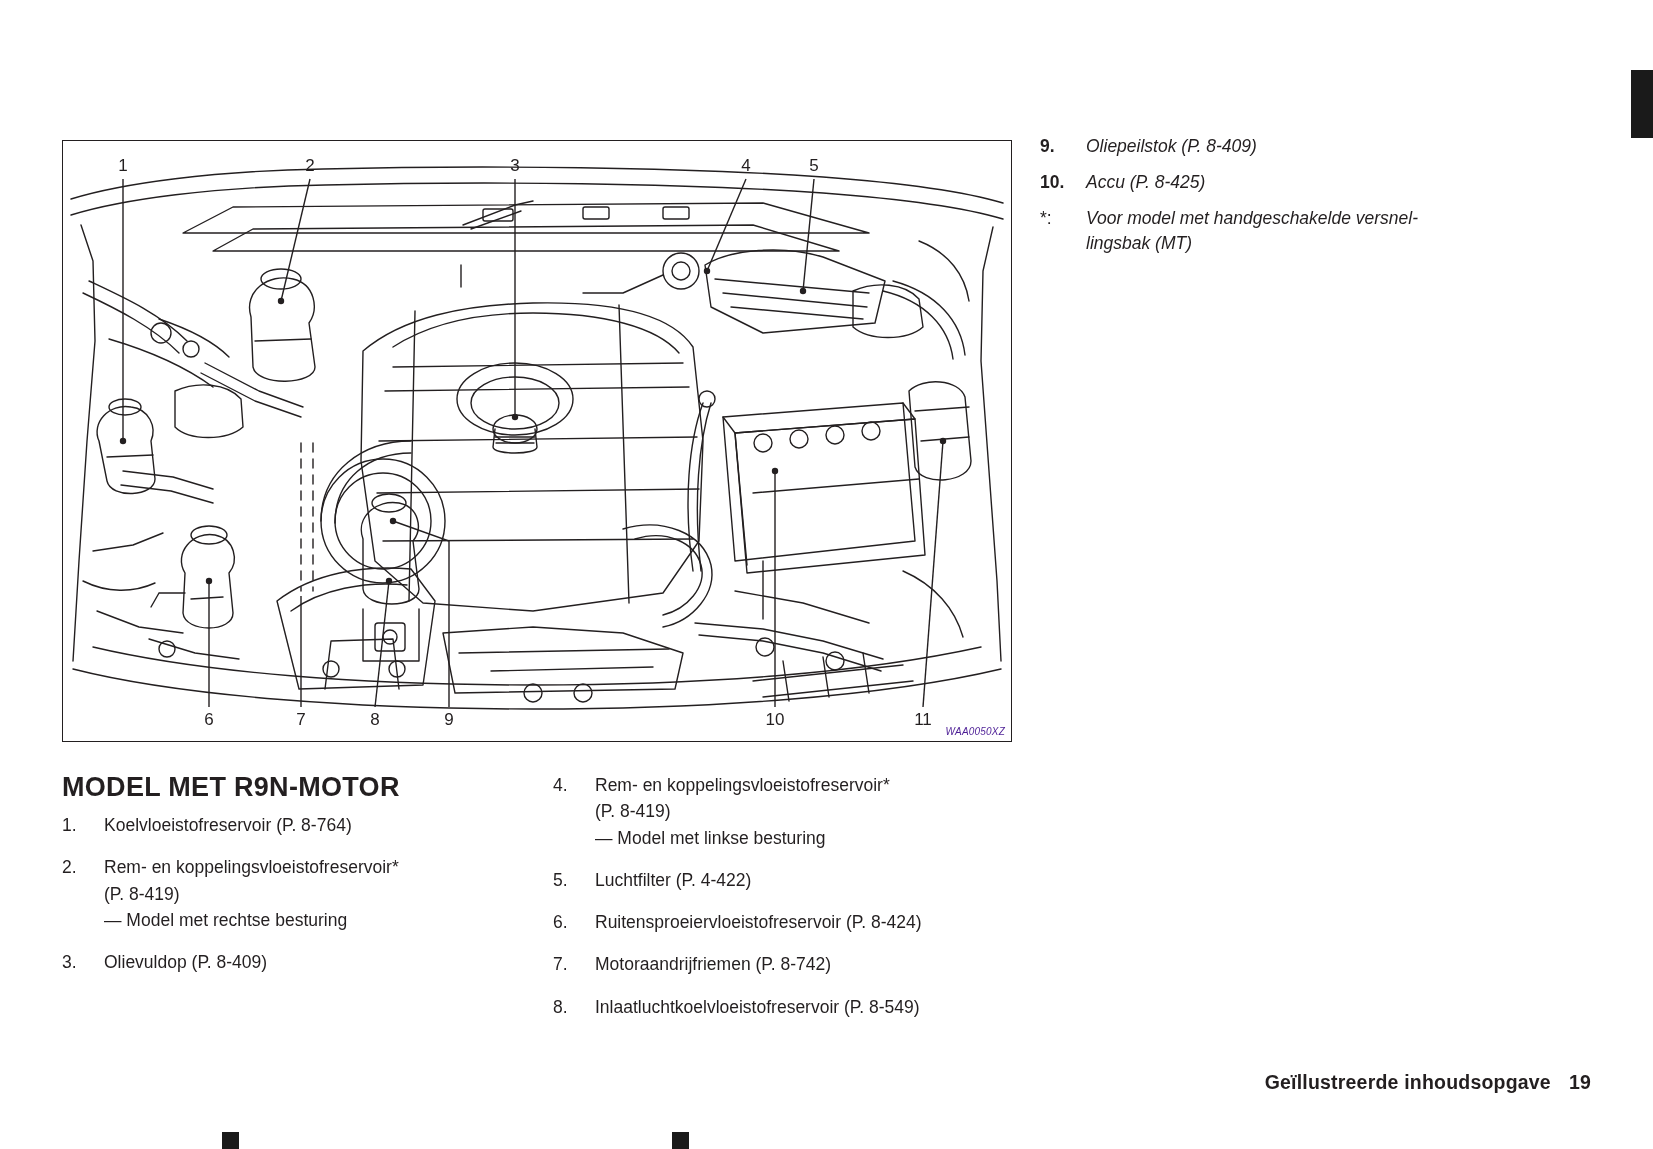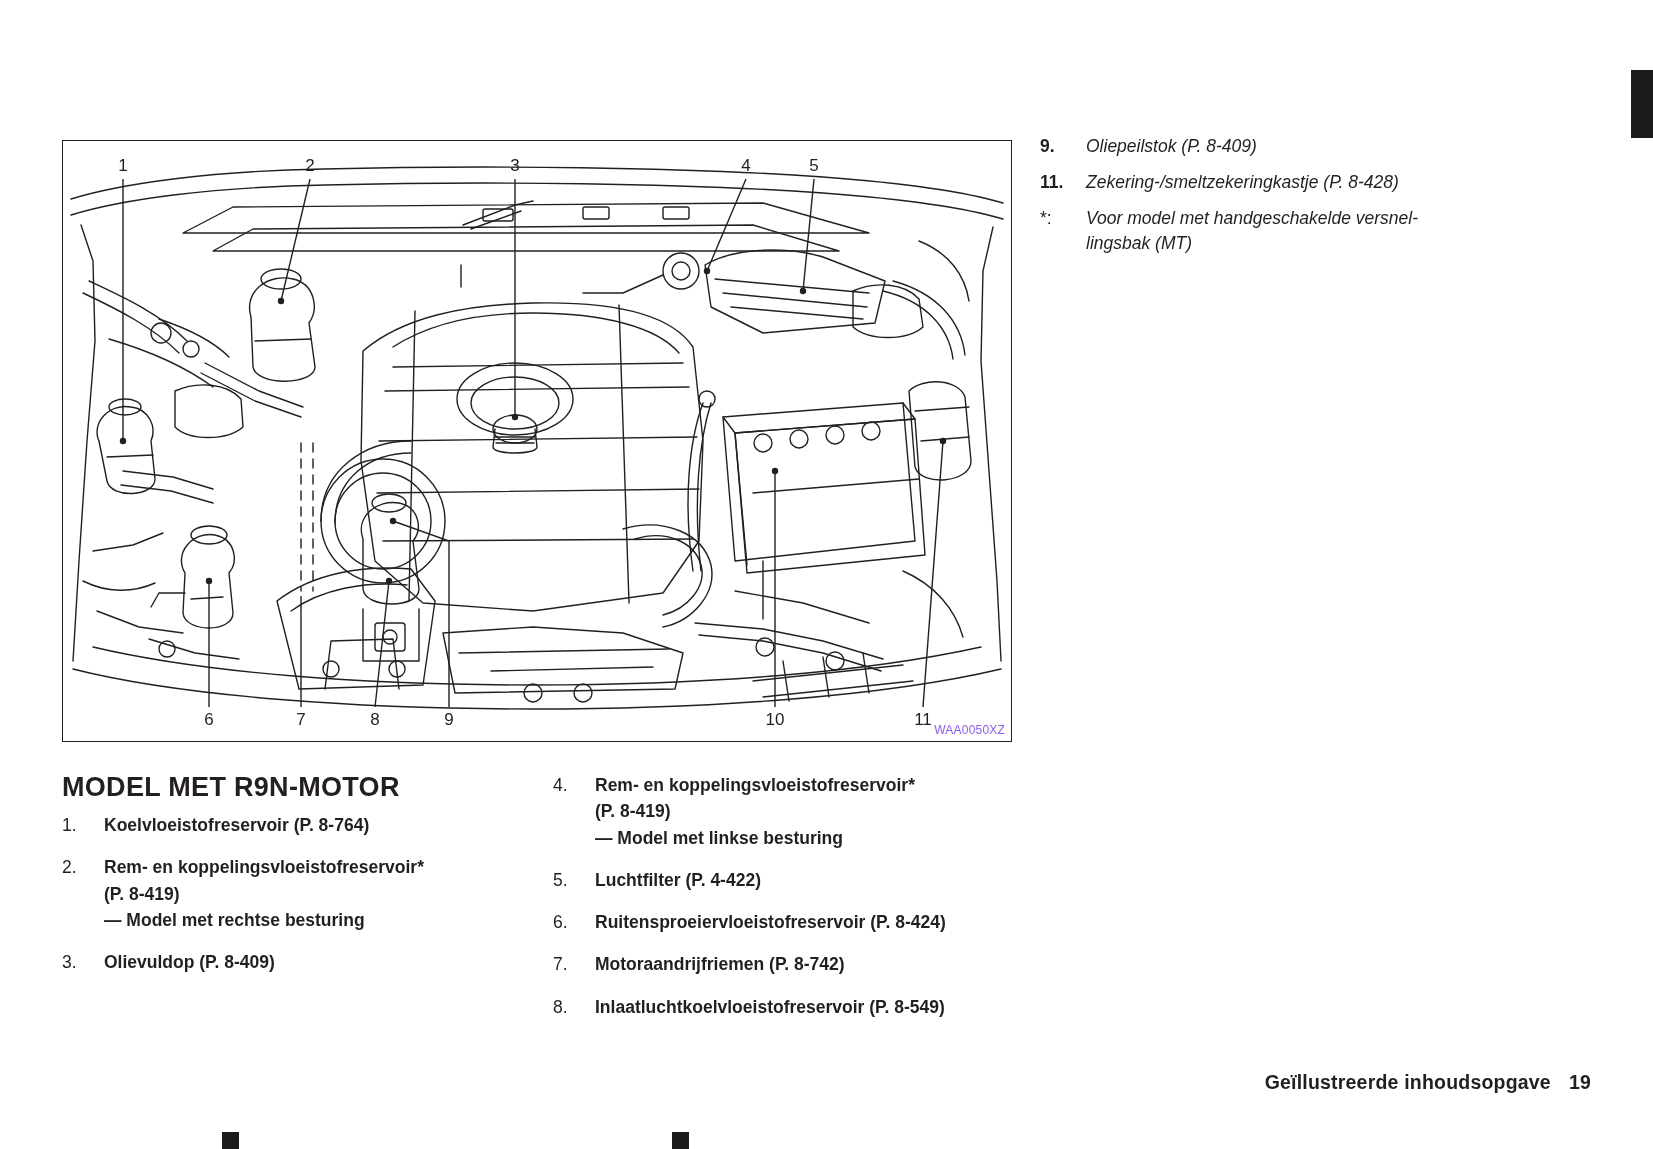--- a/index.html
+++ b/index.html
@@ -38,23 +38,24 @@
     overflow: hidden;
     background: #fff;
   }
   .figure-box svg {
     display: block;
   }
   .figure-code {
     position: absolute;
     right: 6px;
     bottom: 4px;
-    font-size: 12px;
+    font-size: 10px;
     letter-spacing: .2px;
-    color: #8b5cf6;
+    color: #4c1d95;
+    font-style: italic;
   }
 
   
   .right-list {
     position: absolute;
     left: 1040px;
     top: 134px;
     width: 520px;
   }
   .right-list .row {
@@ -105,21 +106,20 @@
     font-size: 17.5px;
     line-height: 1.5;
   }
   .list-row .num {
     width: 42px;
     flex: 0 0 42px;
   }
   .list-row .txt {
     flex: 1 1 auto;
     white-space: pre-line;
-    font-weight: bold;
   }
 
   
   .footer {
     position: absolute;
     right: 62px;
     bottom: 55px;
     font-size: 19.5px;
     font-weight: bold;
     letter-spacing: .2px;
@@ -335,22 +335,22 @@
 
   <div class="figure-code">WAA0050XZ</div>
 </div>
 
 <div class="right-list">
   <div class="row">
     <span class="num">9.</span>
     <span class="txt">Oliepeilstok (P. 8-409)</span>
   </div>
   <div class="row">
-    <span class="num">11.</span>
-    <span class="txt">Zekering-/smeltzekeringkastje (P. 8-428)</span>
+    <span class="num">10.</span>
+    <span class="txt">Accu (P. 8-425)</span>
   </div>
   <div class="row">
     <span class="num plain">*:</span>
     <span class="txt" style="white-space:pre-line">Voor model met handgeschakelde versnel-
 lingsbak (MT)</span>
   </div>
 </div>
 
 <div class="section-title">MODEL MET R9N-MOTOR</div>
 

